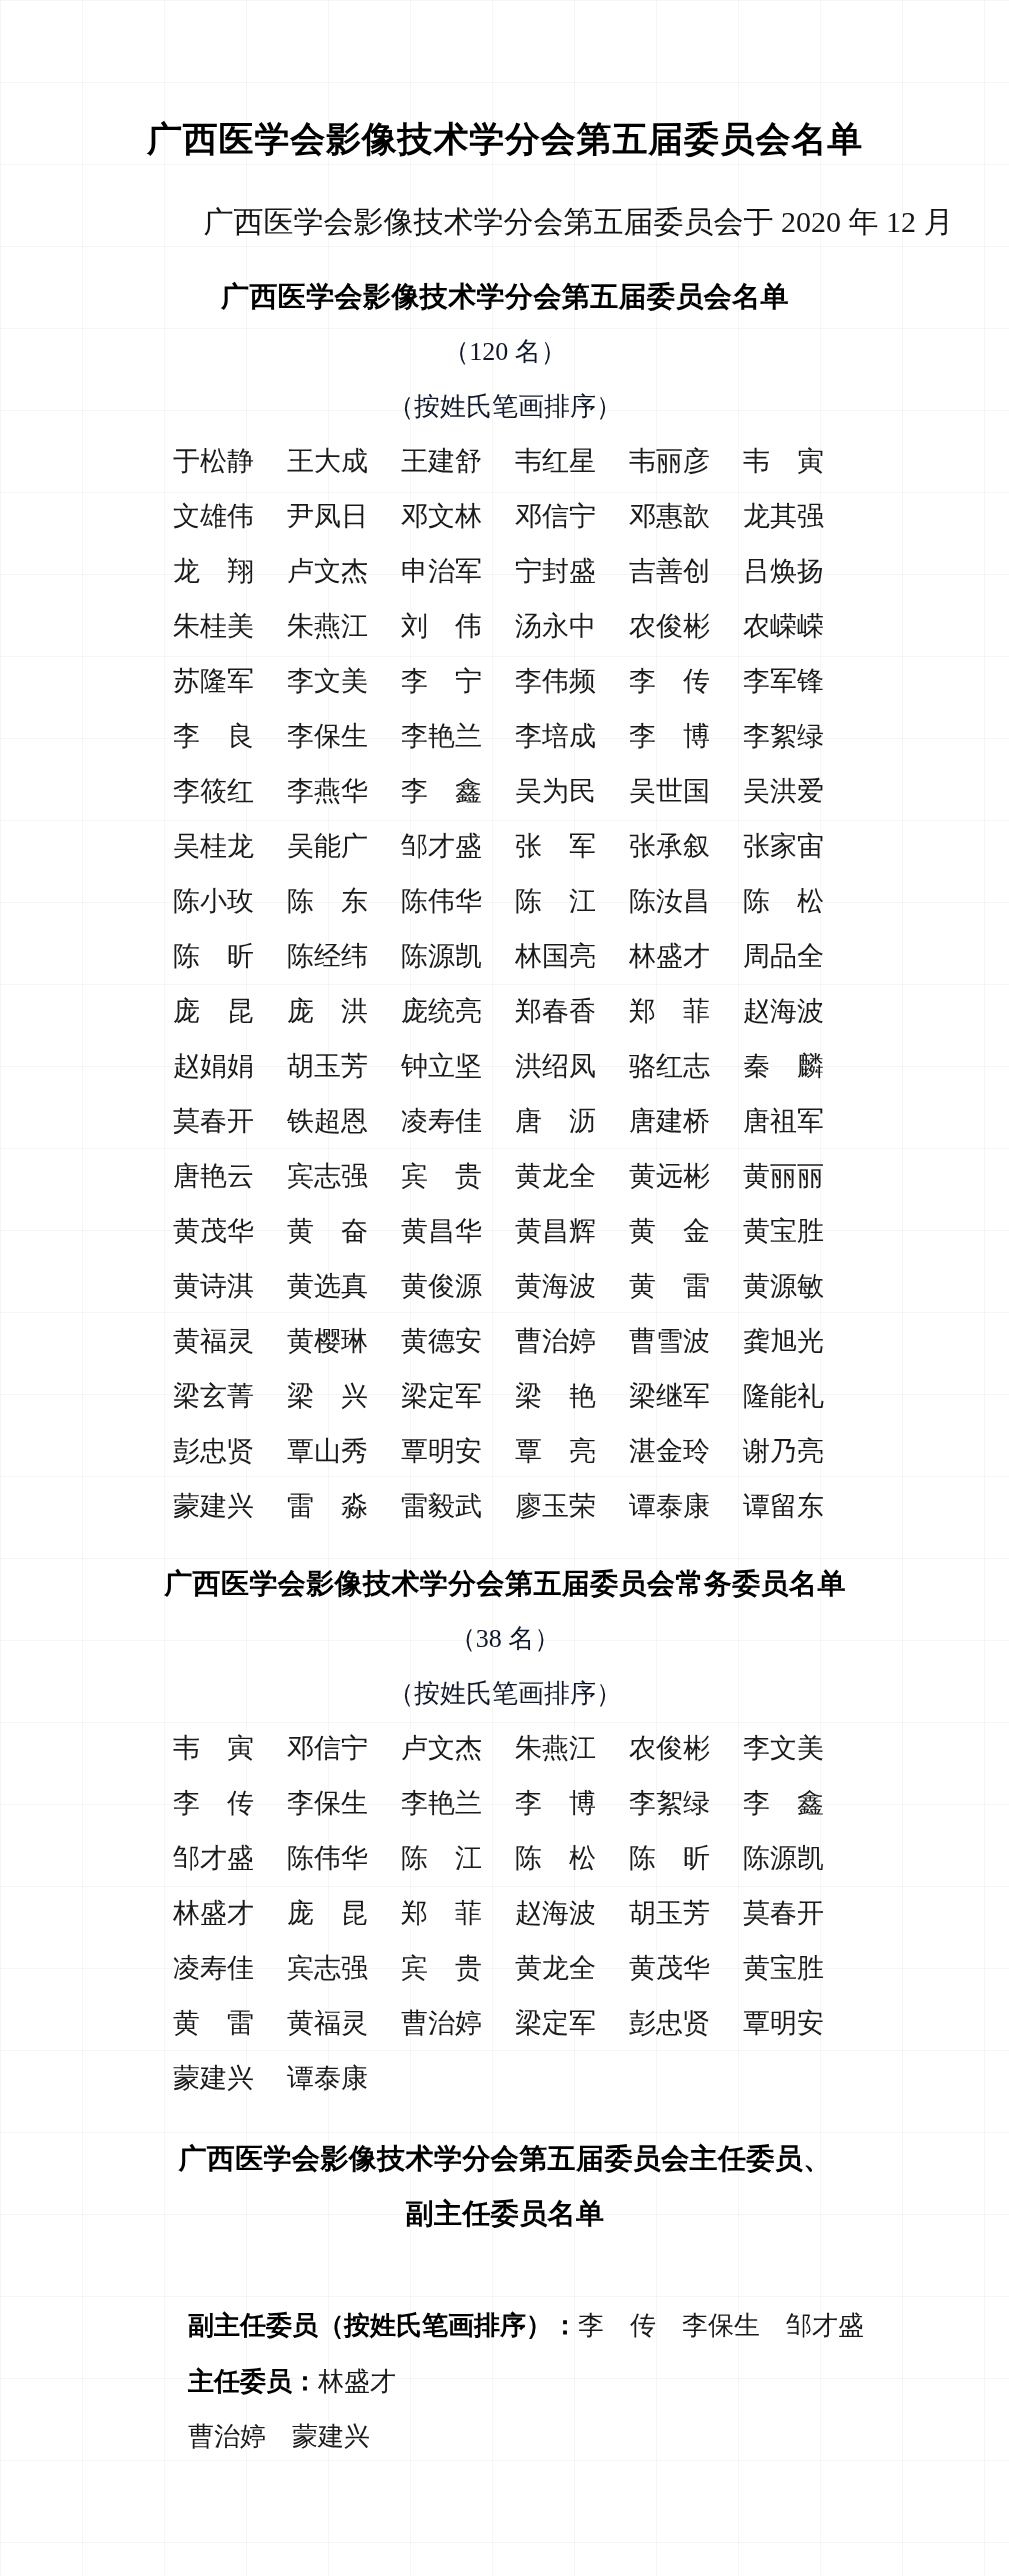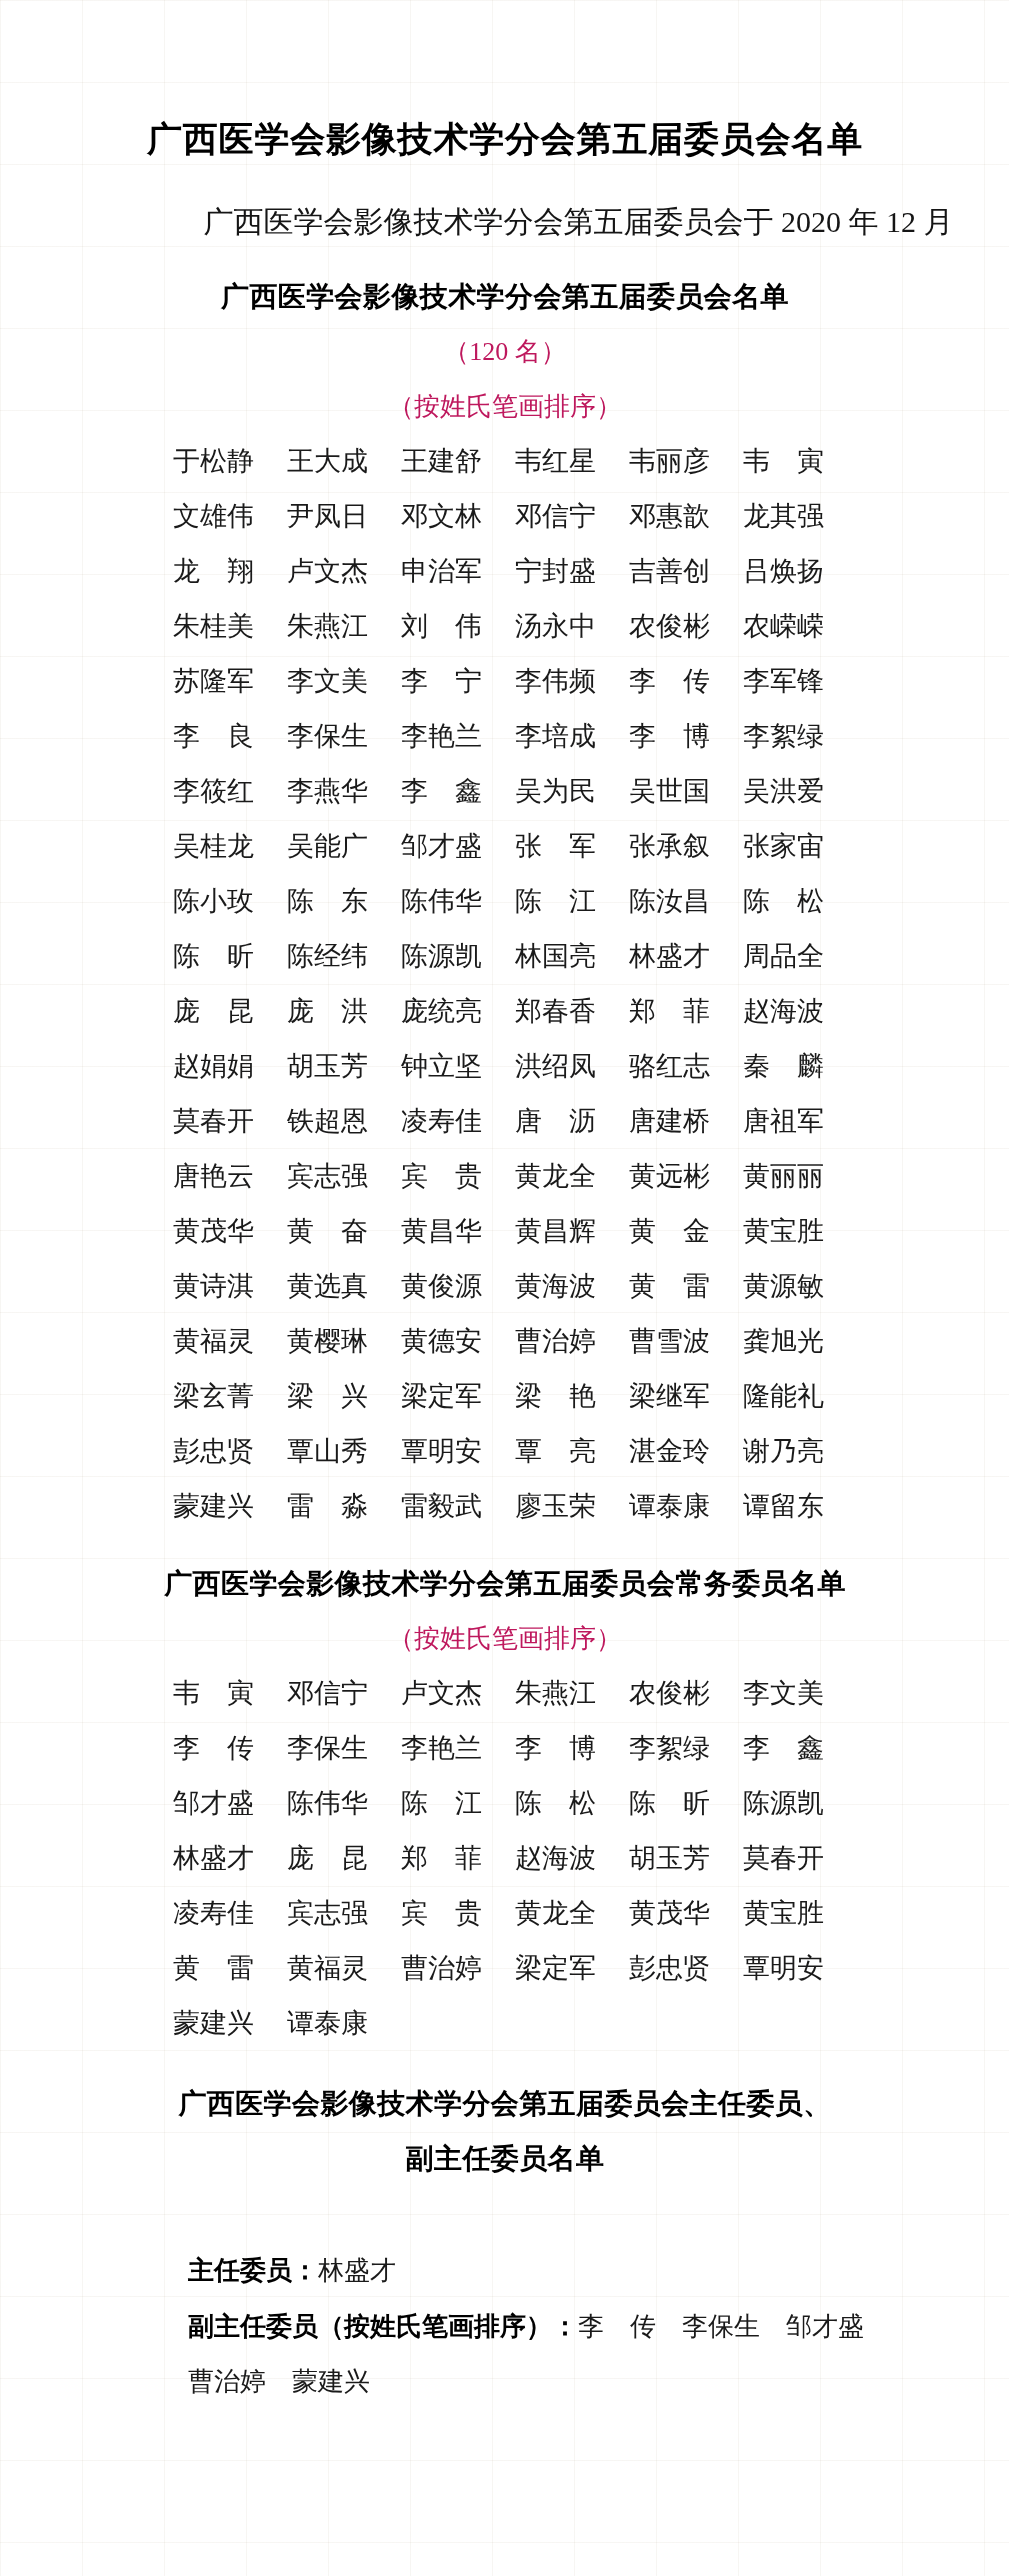--- a/index.html
+++ b/index.html
@@ -33,21 +33,21 @@
   .section-heading{
     text-align:center;
     font-family:"Liberation Sans", sans-serif;
     font-weight:bold;
     font-size:28px;color:#000;
     height:55px;line-height:55px;
     letter-spacing:0.4px;
   }
   .sub-line{
     text-align:center;
-    font-size:26px;color:#be185d;
+    font-size:26px;color:#0f172a;
     height:55px;line-height:55px;
   }
   .name-grid{
     width:704px;margin:0 auto;
     font-size:27px;color:#1a1a1a;
   }
   .name-row{
     display:grid;
     grid-template-columns:repeat(6,1fr);
     height:55px;line-height:55px;margin-left:20px;
@@ -239,20 +239,21 @@
         <span class="name-cell">蒙建兴</span>
         <span class="name-cell">雷　淼</span>
         <span class="name-cell">雷毅武</span>
         <span class="name-cell">廖玉荣</span>
         <span class="name-cell">谭泰康</span>
         <span class="name-cell">谭留东</span>
       </div>
     </div>
 
   <div class="section-heading mt-sec2">广西医学会影像技术学分会第五届委员会常务委员名单</div>
+  <div class="sub-line">（38 名）</div>
   <div class="sub-line">（按姓氏笔画排序）</div>
   <div class="name-grid">
       <div class="name-row">
         <span class="name-cell">韦　寅</span>
         <span class="name-cell">邓信宁</span>
         <span class="name-cell">卢文杰</span>
         <span class="name-cell">朱燕江</span>
         <span class="name-cell">农俊彬</span>
         <span class="name-cell">李文美</span>
       </div>
@@ -300,24 +301,24 @@
         <span class="name-cell">蒙建兴</span>
         <span class="name-cell">谭泰康</span>
       </div>
     </div>
 
   <div class="section-heading leader-heading mt-sec3">广西医学会影像技术学分会第五届委员会主任委员、</div>
   <div class="section-heading leader-heading">副主任委员名单</div>
 
   <div class="leader-body">
     <div class="leader-line">
+      <span class="leader-label">副主任委员（按姓氏笔画排序）：</span><span class="leader-names">李　传　李保生　邹才盛</span>
+    </div>
+    <div class="leader-line">
       <span class="leader-label">主任委员：</span><span class="leader-names">林盛才</span>
-    </div>
-    <div class="leader-line">
-      <span class="leader-label">副主任委员（按姓氏笔画排序）：</span><span class="leader-names">李　传　李保生　邹才盛</span>
     </div>
     <div class="leader-line">
       <span class="leader-names">曹治婷　蒙建兴</span>
     </div>
   </div>
 
 </div>
 
 
 </body></html>

